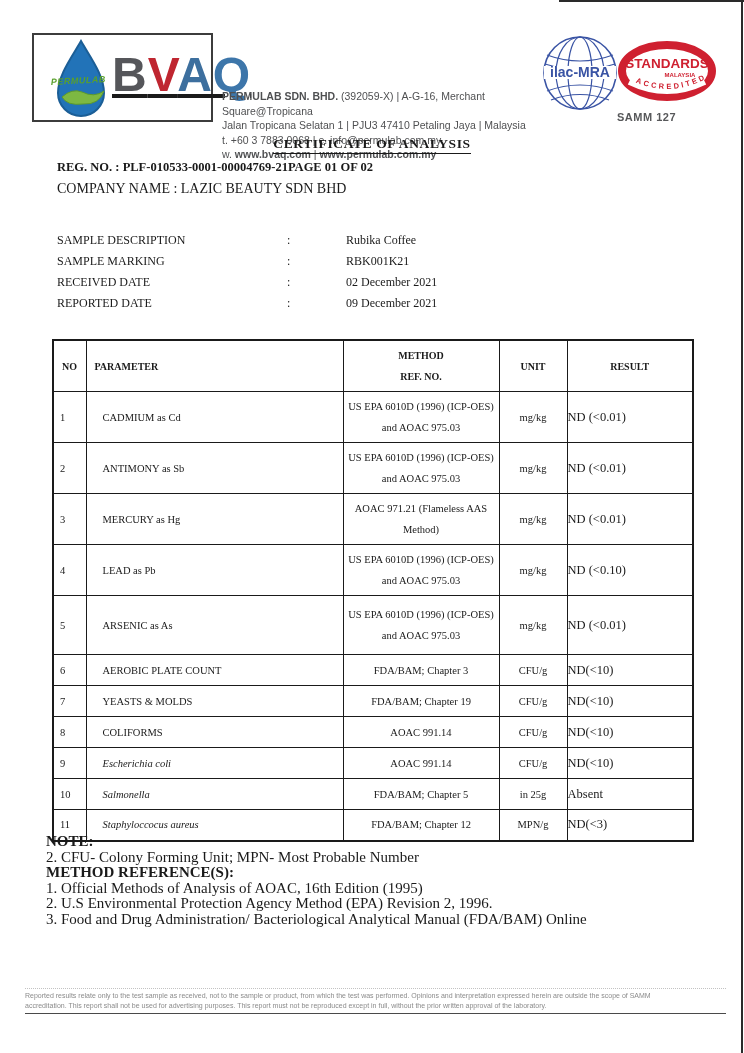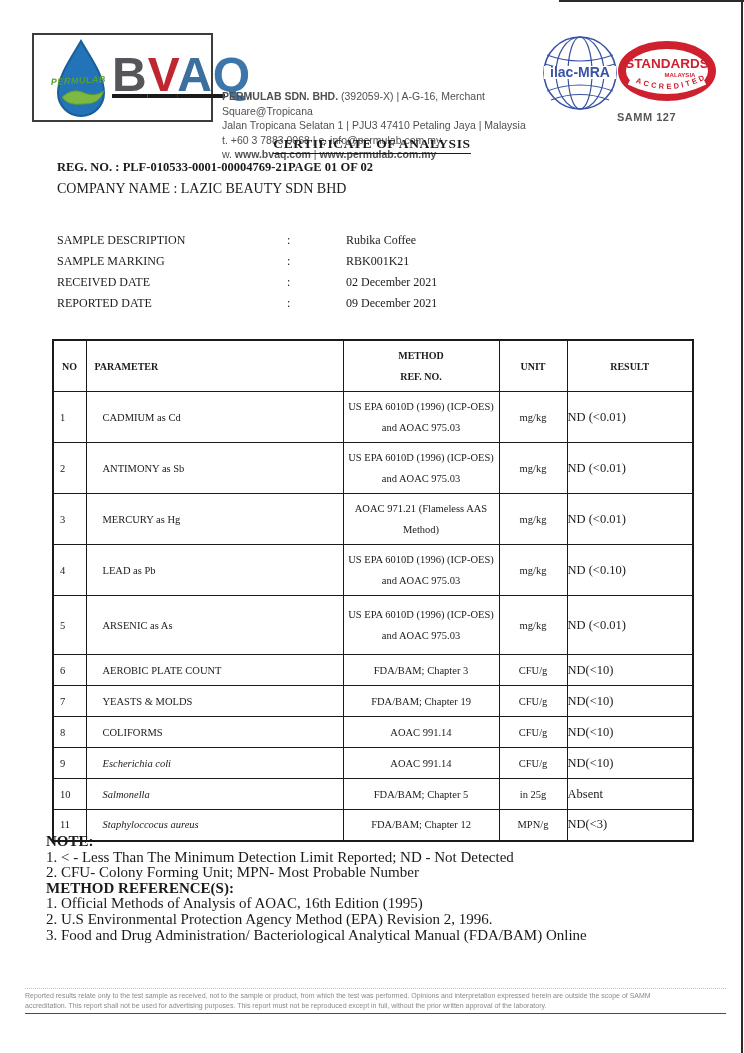--- a/index.html
+++ b/index.html
@@ -275,21 +275,20 @@
           <td class="param sp">Staphyloccocus aureus</td>
       <td class="c">FDA/BAM; Chapter 12</td>
       <td class="c">MPN/g</td>
           <td class="result">ND(&lt;3)</td>
     </tr>
   </tbody>
     </table>
 
   <div class="notes">
     <div class="hd">NOTE:</div>
-    <div>1. &lt; - Less Than The Minimum Detection Limit Reported; ND - Not Detected</div>
     <div>2. CFU- Colony Forming Unit; MPN- Most Probable Number</div>
     <div class="hd">METHOD REFERENCE(S):</div>
     <div>1. Official Methods of Analysis of AOAC, 16th Edition (1995)</div>
     <div>2. U.S Environmental Protection Agency Method (EPA) Revision 2, 1996.</div>
     <div>3. Food and Drug Administration/ Bacteriological Analytical Manual (FDA/BAM) Online</div>
   </div>
 
   <div class="footer">
     <div>Reported results relate only to the test sample as received, not to the sample or product, from which the test was performed. Opinions and interpretation expressed herein are outside the scope of SAMM</div>
     <div>accreditation. This report shall not be used for advertising purposes. This report must not be reproduced except in full, without the prior written approval of the laboratory.</div>

